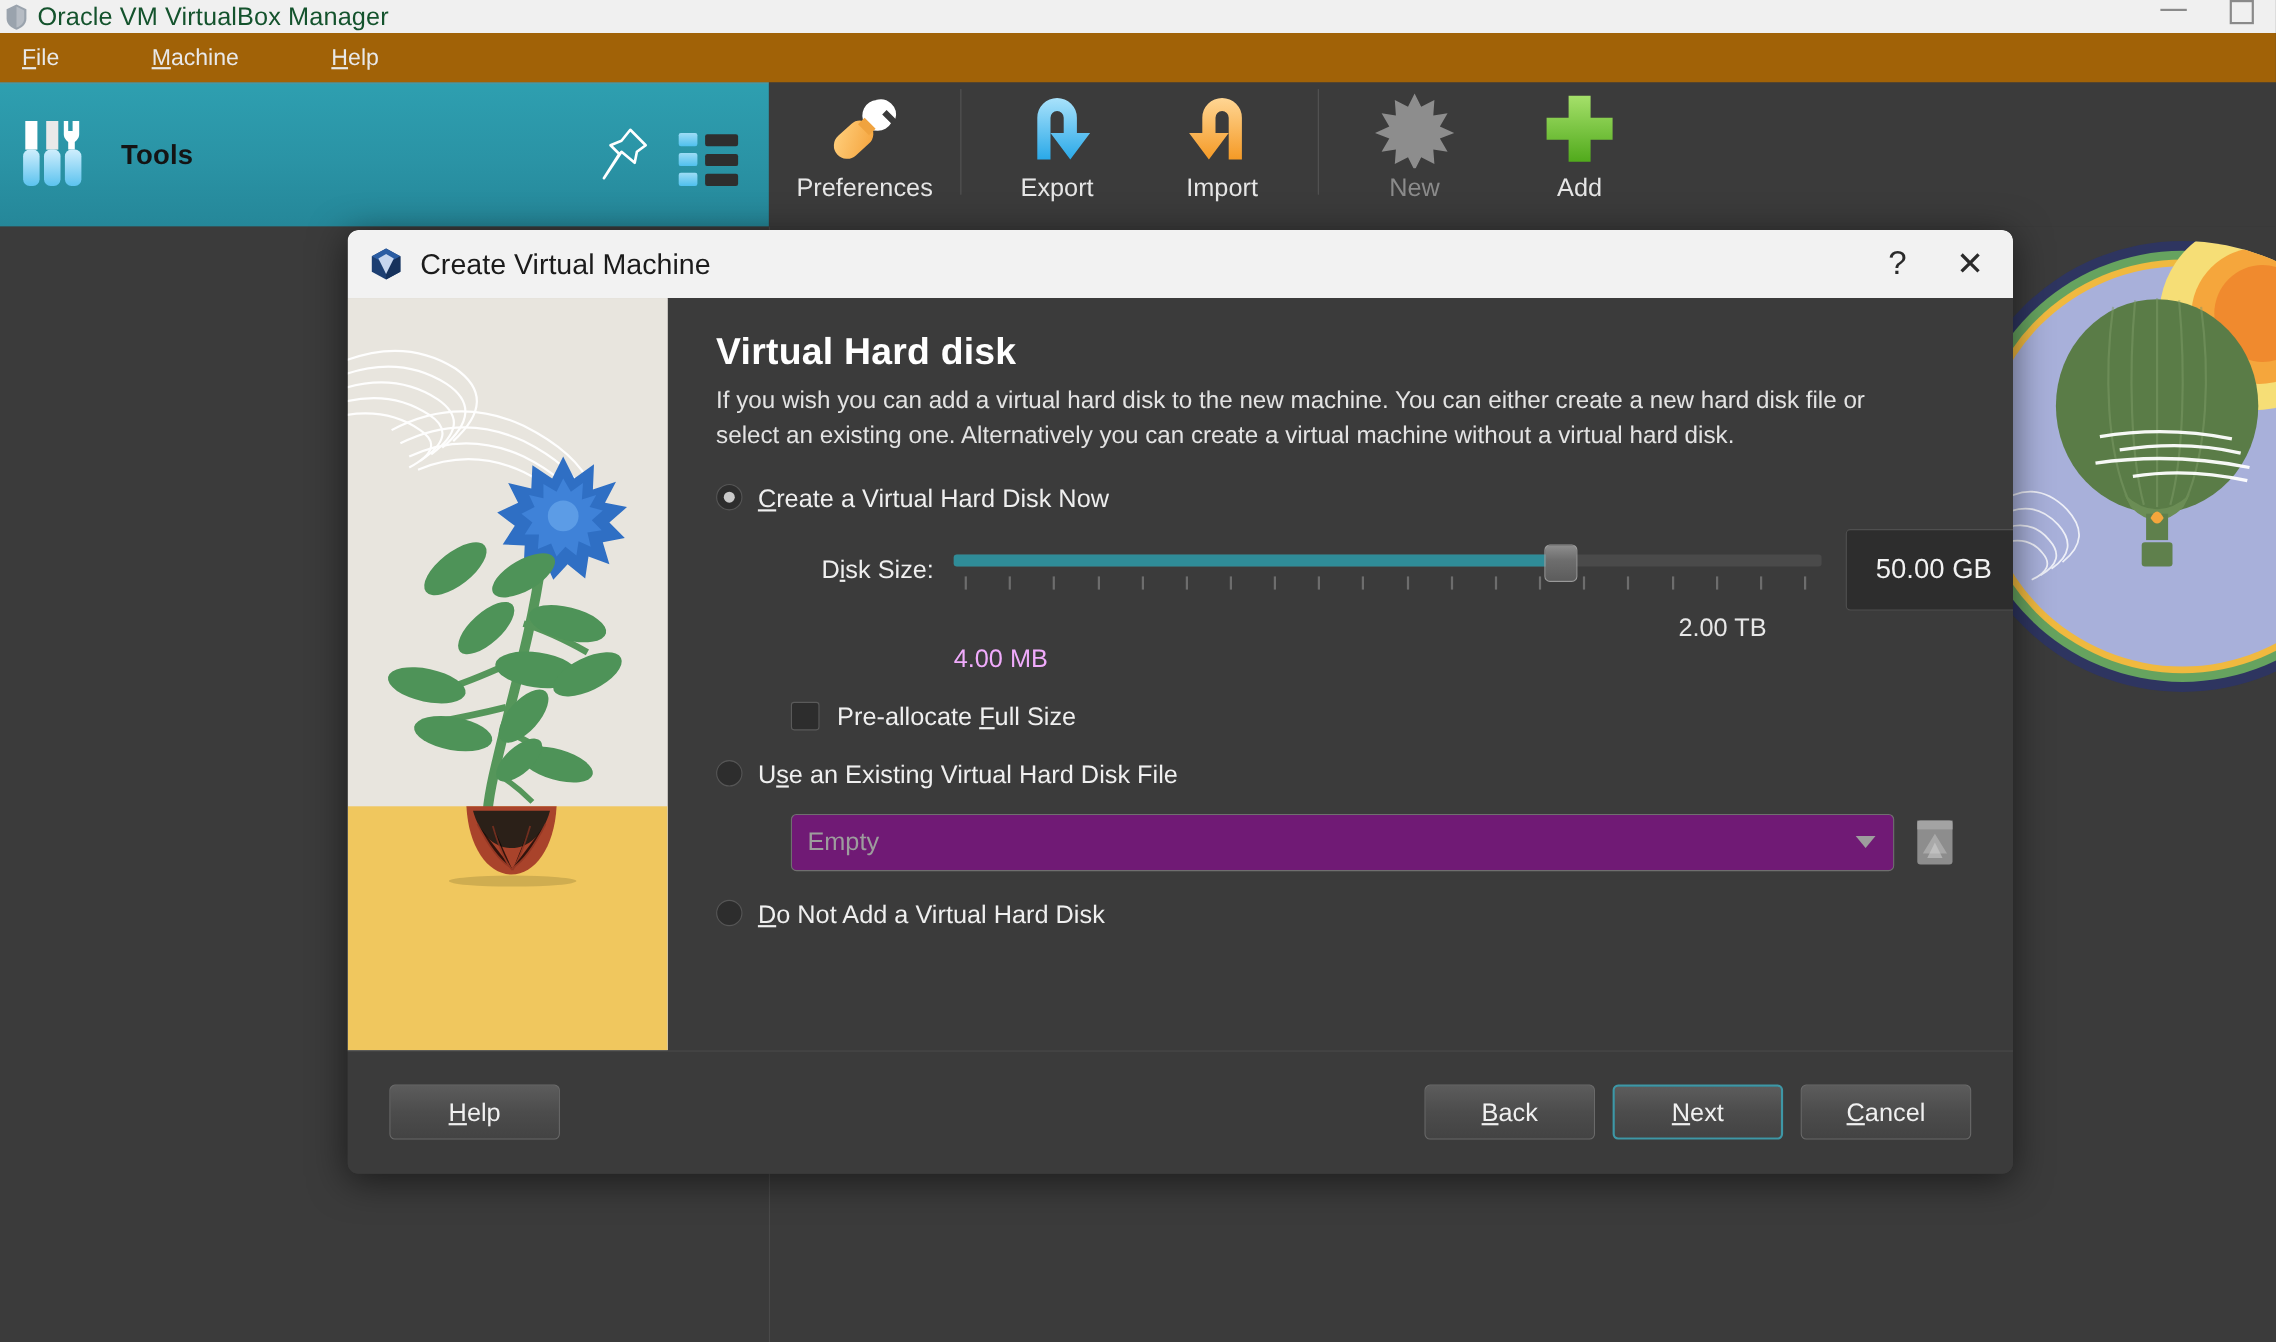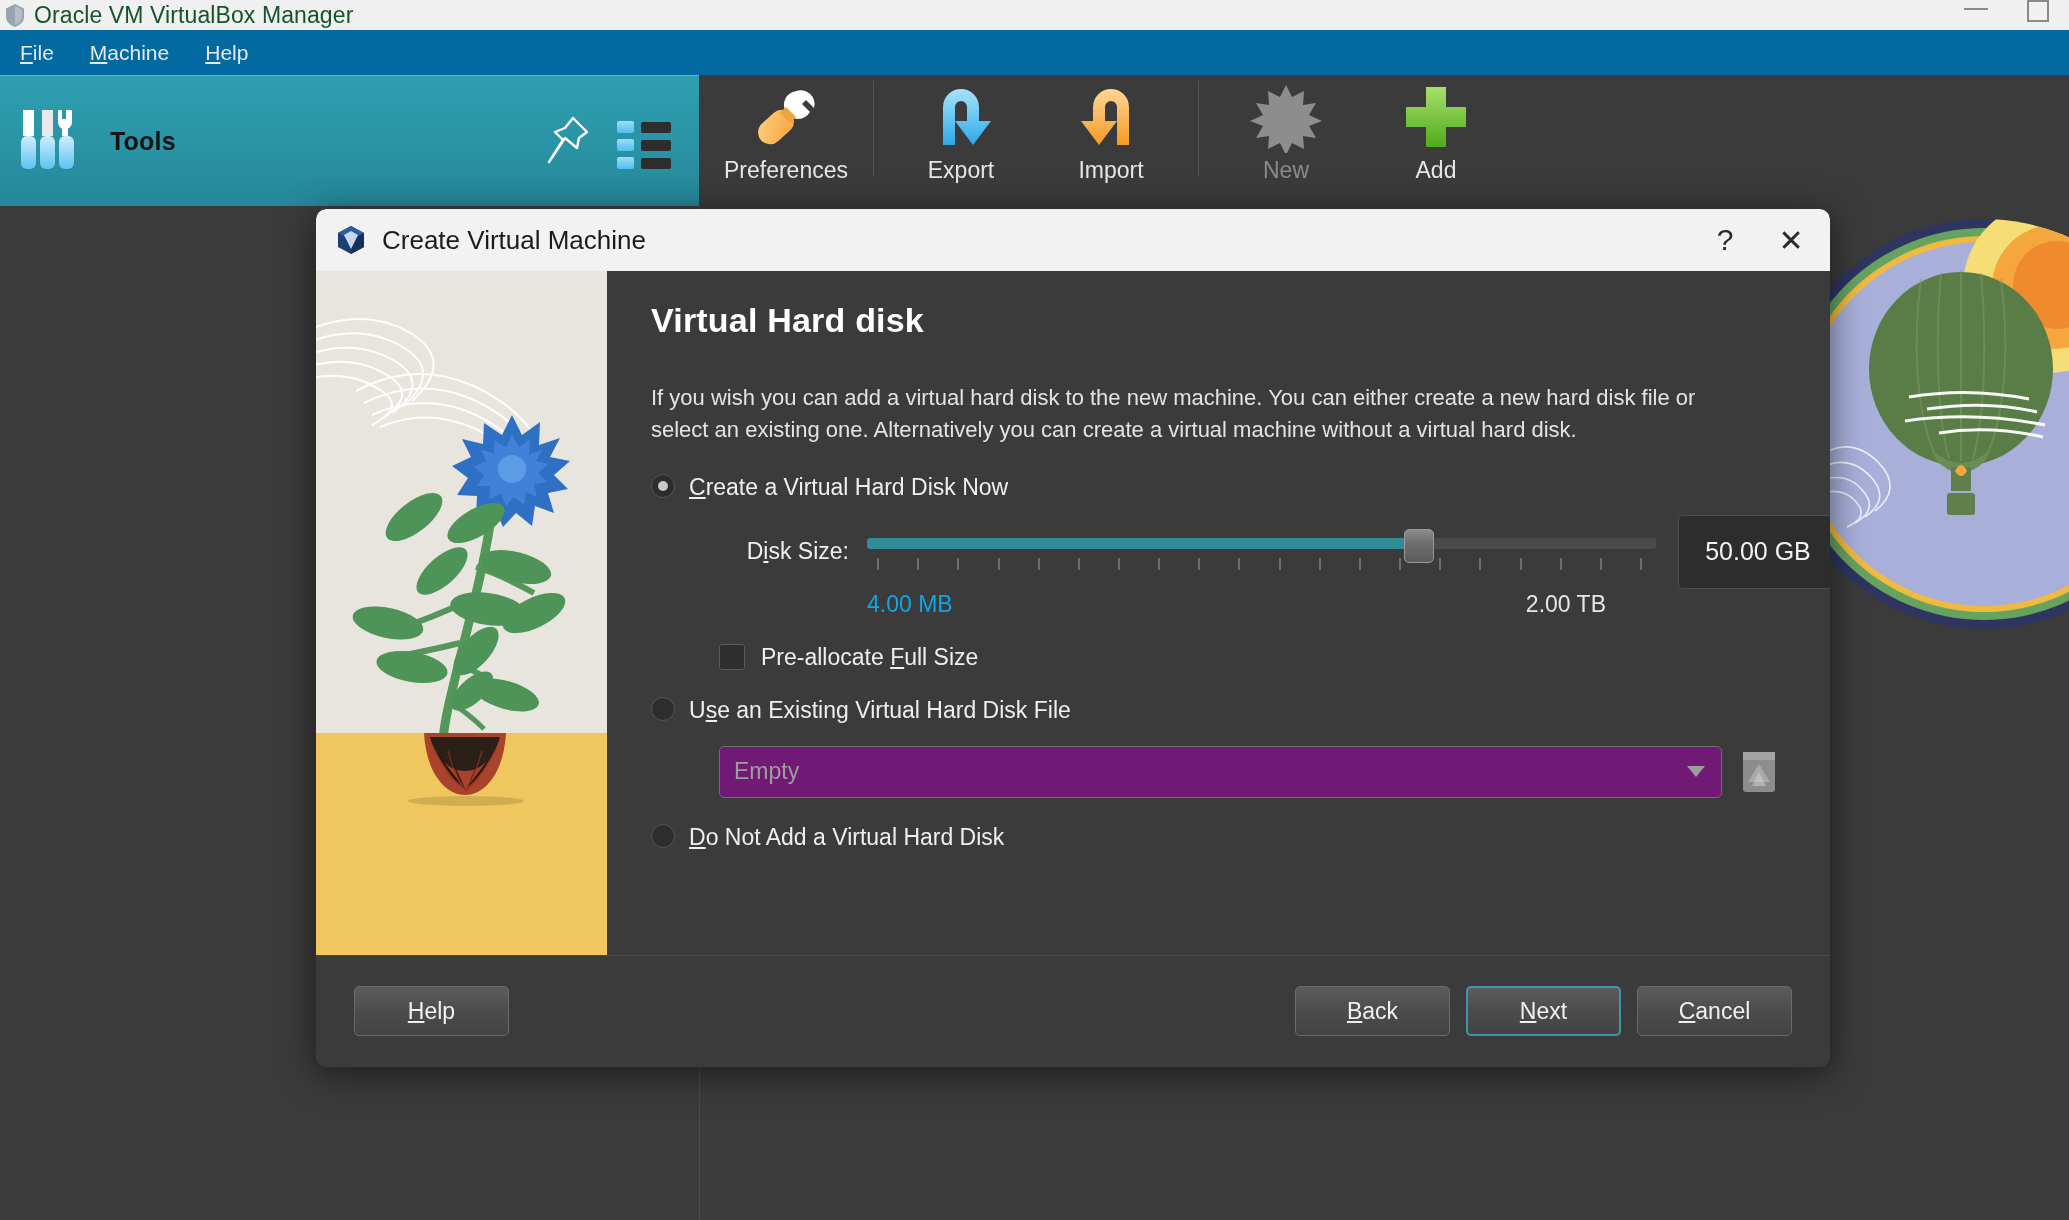--- a/index.html
+++ b/index.html
@@ -29,21 +29,21 @@
     width: 24px; height: 2px; background: #8a8a8a;
   }
   .win-ctrl .max-glyph {
     position: absolute; left: 50%; top: 0px; transform: translateX(-50%);
     width: 22px; height: 22px; border: 2px solid #8a8a8a;
   }
 
   
   .menubar {
     position: absolute; left: 0; top: 30px; width: 2069px; height: 45px;
-    background: #0369a1; display: flex; align-items: center; padding-left: 2px;
+    background: #a16207; display: flex; align-items: center; padding-left: 2px; gap: 48px;
   }
   .menu-item {
     font-size: 21px; color: #e8e8e8; padding: 0 18px; cursor: default;
     white-space: nowrap;
   }
   .menu-item u { text-decoration: underline; }
 
   
   .tools-header {
     position: absolute; left: 0; top: 75px; width: 699px; height: 131px;
@@ -120,21 +120,21 @@
     width: 58px; height: 50px; display:flex; align-items:center; justify-content:center;
     font-size: 30px; color: #2a2a2a; cursor: default;
   }
 
   .dlg-body { flex: 1; display: flex; min-height: 0; }
 
   .dlg-art { width: 291px; flex: none; position: relative; overflow: hidden; background:#e7e4dd; }
 
   .dlg-main { flex: 1; padding: 30px 40px 0 44px; position: relative; min-width: 0; }
   .dlg-heading {
-    font-size: 34px; font-weight: bold; color: #ffffff; margin-bottom: 42px; letter-spacing: .2px;
+    font-size: 34px; font-weight: bold; color: #ffffff; margin-bottom: 8px; letter-spacing: .2px;
   }
   .dlg-desc {
     font-size: 22px; color: #e3e3e3; line-height: 1.45; max-width: 1045px; margin-bottom: 28px;
   }
 
   .opt-row { display: flex; align-items: flex-start; margin-bottom: 8px; }
   .radio {
     width: 24px; height: 24px; border-radius: 50%;
     background: #2d2d2d; border: 1px solid #565656; flex: none;
     position: relative; margin-right: 14px;
@@ -164,21 +164,21 @@
   }
   .slider-ticks { position:absolute; left:0; top: 32px; width: 789px; height: 14px; }
   .slider-ticks i { position:absolute; top:0; width:2px; height: 12px; background:#6d6d6d; }
   .size-box {
     width: 160px; height: 74px; margin-left: 22px; flex: none;
     background: #2d2d2d; border: 1px solid #4f4f4f; border-radius: 4px;
     display:flex; align-items:center; justify-content:center;
     font-size: 25px; color: #f2f2f2;
   }
   .range-row { display:flex; padding-left: 216px; width: 955px; margin-top: 2px; }
-  .range-min { font-size: 23px; color: #0ea5e9; }
+  .range-min { font-size: 23px; color: #f0abfc; margin-top: 28px; }
   .range-max { font-size: 23px; color: #e7e7e7; margin-left: auto; }
 
   .check-row { display:flex; align-items:center; margin: 26px 0 0 0; padding-left: 68px; }
   .checkbox {
     width: 26px; height: 26px; background: #2d2d2d; border: 1px solid #5a5a5a;
     border-radius: 3px; flex:none; margin-right: 16px;
   }
   .check-label { font-size: 23px; color: #efefef; }
   .check-label u { text-decoration: underline; }
 

